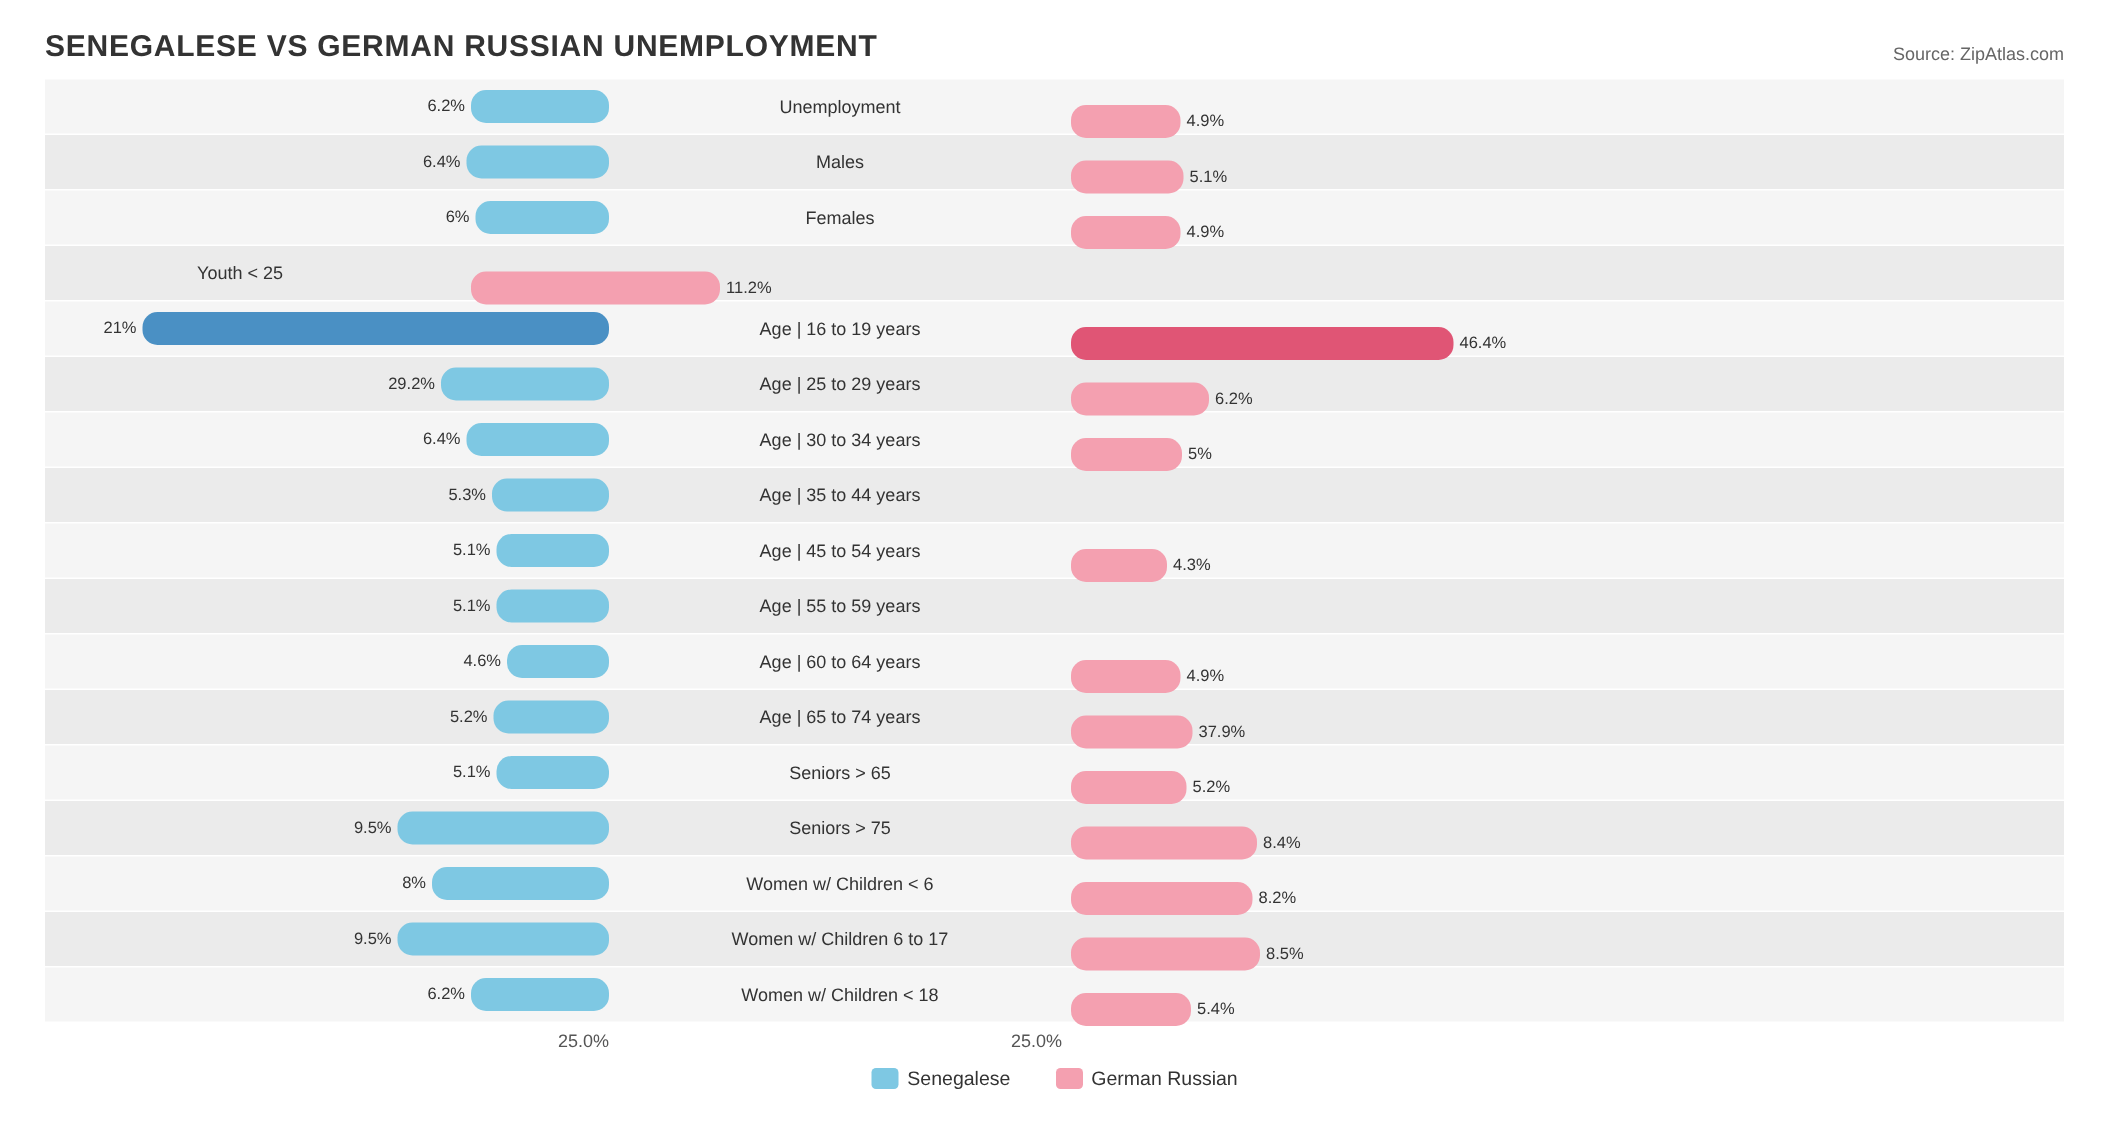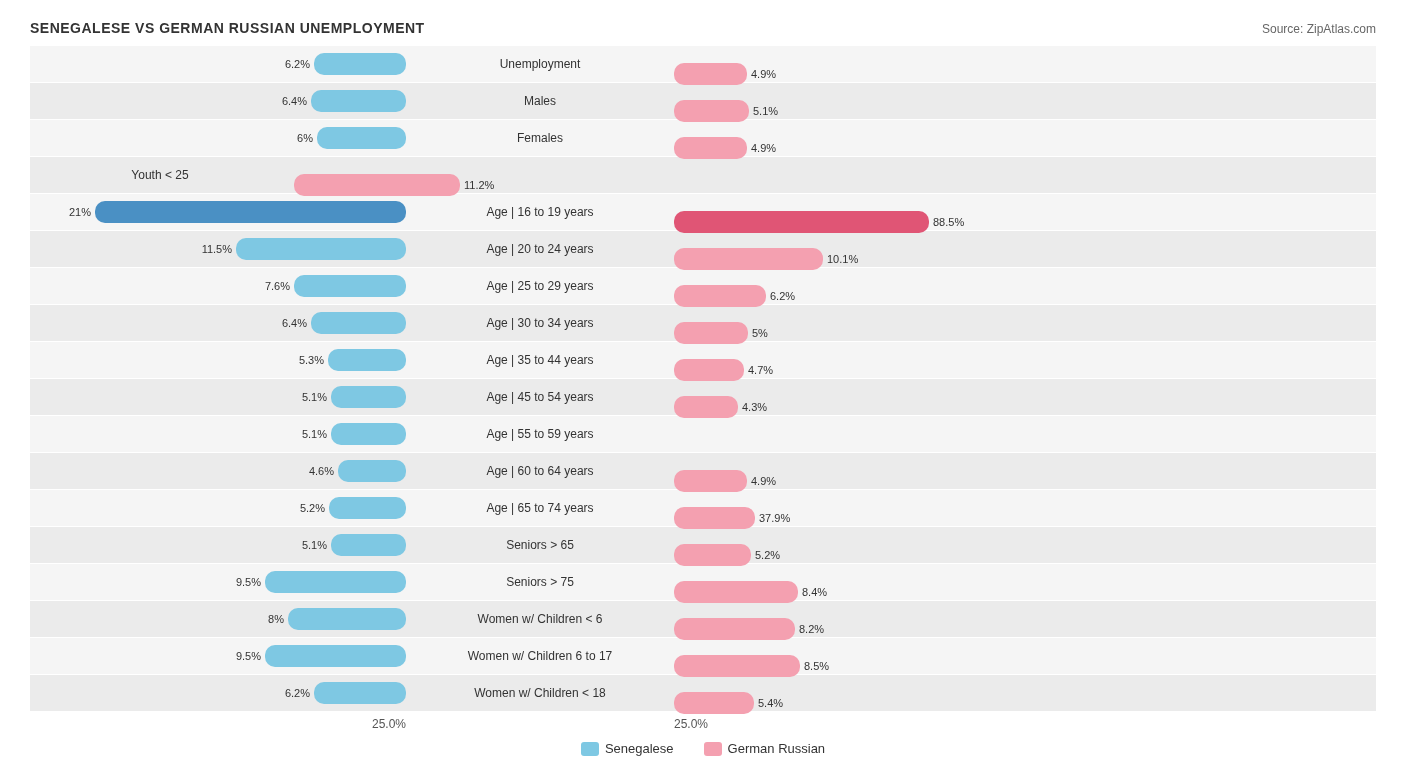--- a/index.html
+++ b/index.html
@@ -7,21 +7,21 @@
       font-family: Arial, sans-serif;
       background: #fff;
       width: 1406px;
       min-height: 757px;
     }
     .chart-container {
       width: 1406px;
       padding: 20px 30px 30px 30px;
     }
     .chart-title {
-      font-size: 14px;
+      font-size: 20px;
       font-weight: bold;
       color: #333;
       text-transform: uppercase;
       letter-spacing: 0.5px;
       margin-bottom: 4px;
     }
     .source {
       text-align: right;
       font-size: 12px;
       color: #666;
@@ -30,20 +30,21 @@
     }
     .chart-area {
       position: relative;
       width: 100%;
     }
     .row {
       display: flex;
       align-items: center;
       height: 36px;
       margin-bottom: 1px;
+      gap: 20px;
     }
     .row:nth-child(odd) {
       background: #f5f5f5;
     }
     .row:nth-child(even) {
       background: #ebebeb;
     }
     .left-bar-area {
       width: 380px;
       display: flex;
@@ -200,37 +201,26 @@
     </div>
   </div>
       <div class="row">
     <div class="left-bar-area">
       <span class="val-left-outside">21%</span>
       <div class="bar-blue highlight" style="width:311px;"></div>
     </div>
     <div class="label-cell">Age | 16 to 19 years</div>
     <div class="right-bar-area">
       <div class="bar-pink highlight" style="width:255px;"></div>
-      <span class="val-right-outside">88.5%</span>
-    </div>
-  </div>
-      <div class="row">
-    <div class="left-bar-area">
-      <span class="val-left-outside">11.5%</span>
-      <div class="bar-blue" style="width:170px;"></div>
-    </div>
-    <div class="label-cell">Age | 20 to 24 years</div>
-    <div class="right-bar-area">
-      <div class="bar-pink" style="width:149px;"></div>
-      <span class="val-right-outside">10.1%</span>
-    </div>
-  </div>
-      <div class="row">
-    <div class="left-bar-area">
-      <span class="val-left-outside">7.6%</span>
+      <span class="val-right-outside">46.4%</span>
+    </div>
+  </div>
+      <div class="row">
+    <div class="left-bar-area">
+      <span class="val-left-outside">29.2%</span>
       <div class="bar-blue" style="width:112px;"></div>
     </div>
     <div class="label-cell">Age | 25 to 29 years</div>
     <div class="right-bar-area">
       <div class="bar-pink" style="width:92px;"></div>
       <span class="val-right-outside">6.2%</span>
     </div>
   </div>
       <div class="row">
     <div class="left-bar-area">
@@ -242,24 +232,20 @@
       <div class="bar-pink" style="width:74px;"></div>
       <span class="val-right-outside">5%</span>
     </div>
   </div>
       <div class="row">
     <div class="left-bar-area">
       <span class="val-left-outside">5.3%</span>
       <div class="bar-blue" style="width:78px;"></div>
     </div>
     <div class="label-cell">Age | 35 to 44 years</div>
-    <div class="right-bar-area">
-      <div class="bar-pink" style="width:70px;"></div>
-      <span class="val-right-outside">4.7%</span>
-    </div>
   </div>
       <div class="row">
     <div class="left-bar-area">
       <span class="val-left-outside">5.1%</span>
       <div class="bar-blue" style="width:75px;"></div>
     </div>
     <div class="label-cell">Age | 45 to 54 years</div>
     <div class="right-bar-area">
       <div class="bar-pink" style="width:64px;"></div>
       <span class="val-right-outside">4.3%</span>

